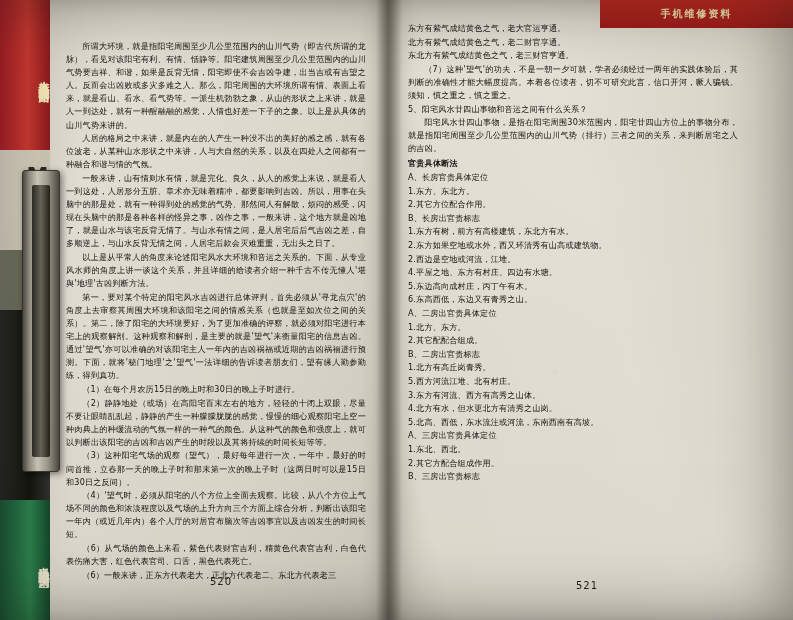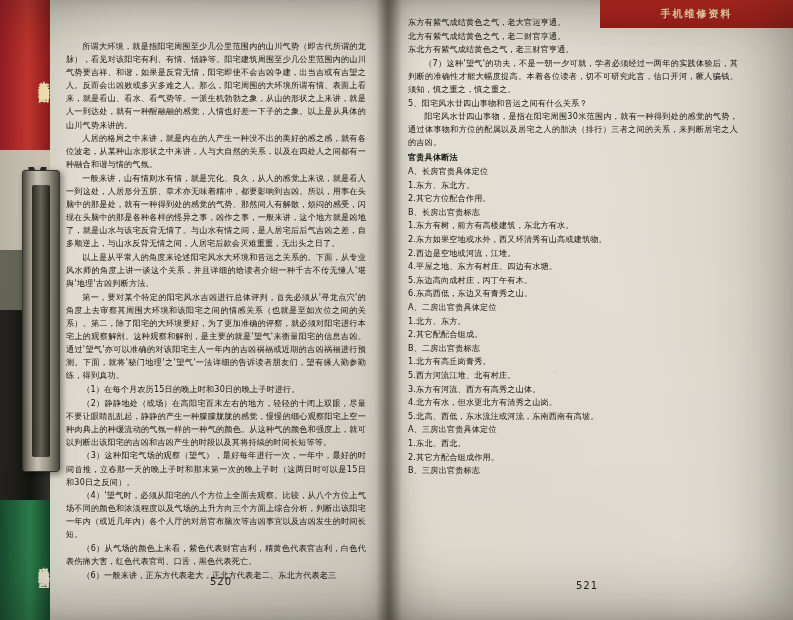--- a/index.html
+++ b/index.html
@@ -167,21 +167,21 @@
     text-align: justify;
   }
   #col-left {
     left: 66px;
     top: 40px;
     width: 300px;
     height: 520px;
   }
   #col-right {
     left: 408px;
-    top: 16px;
+    top: 22px;
     width: 330px;
     height: 530px;
   }
   .col p {
     margin: 0 0 0.5px 0;
     text-indent: 2em;
   }
   .col p.noindent {
     text-indent: 0;
   }
@@ -259,21 +259,21 @@
     <p>（6）一般来讲，正东方代表老大，正北方代表老二、东北方代表老三</p>
   </div>
   <div class="pagenum" id="pagenum-left">520</div>
 
   <div class="col" id="col-right">
     <p class="noindent">东方有紫气成结黄色之气，老大官运亨通。</p>
     <p class="noindent">北方有紫气成结黄色之气，老二财官享通。</p>
     <p class="noindent">东北方有紫气成结黄色之气，老三财官亨通。</p>
     <p>（7）这种'望气'的功夫，不是一朝一夕可就，学者必须经过一两年的实践体验后，其判断的准确性才能大幅度提高。本着各位读者，切不可研究此言，信口开河，噘人骗钱。须知，慎之重之，慎之重之。</p>
     <p class="noindent">5、阳宅风水廿四山事物和音运之间有什么关系？</p>
-    <p>阳宅风水廿四山事物，是指在阳宅周围30米范围内，就有一种得到处的感觉的气势，通过体事物和方位的配属以及居宅之人的胎决（排行）三者之间的关系，来判断居宅之人的吉凶。</p>
+    <p>阳宅风水廿四山事物，是指在阳宅周围30米范围内，阳宅廿四山方位上的事物分布，就是指阳宅周围至少几公里范围内的山川气势（排行）三者之间的关系，来判断居宅之人的吉凶。</p>
 
     <p class="head">官贵具体断法</p>
     <p class="noindent">A、长房官贵具体定位</p>
     <p class="noindent">1.东方、东北方。</p>
     <p class="noindent">2.其它方位配合作用。</p>
     <p class="noindent">B、长房出官贵标志</p>
     <p class="noindent">1.东方有树，前方有高楼建筑，东北方有水。</p>
     <p class="noindent">2.东方如果空地或水外，西又环清秀有山高或建筑物。</p>
     <p class="noindent">2.西边是空地或河流，江堆。</p>
     <p class="noindent">4.平屋之地、东方有村庄、四边有水塘。</p>

